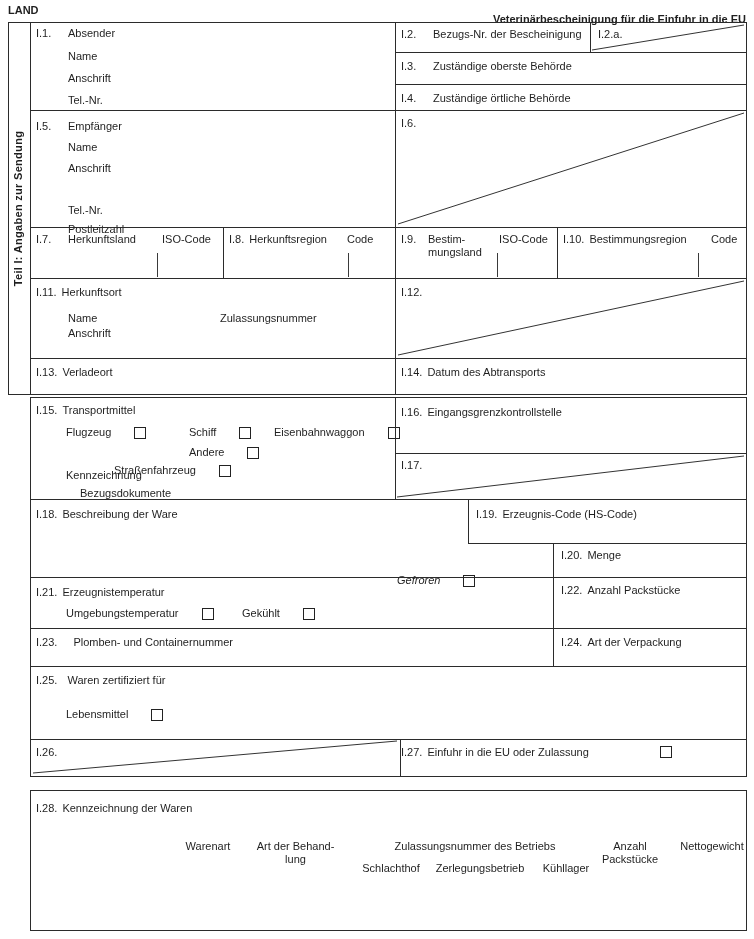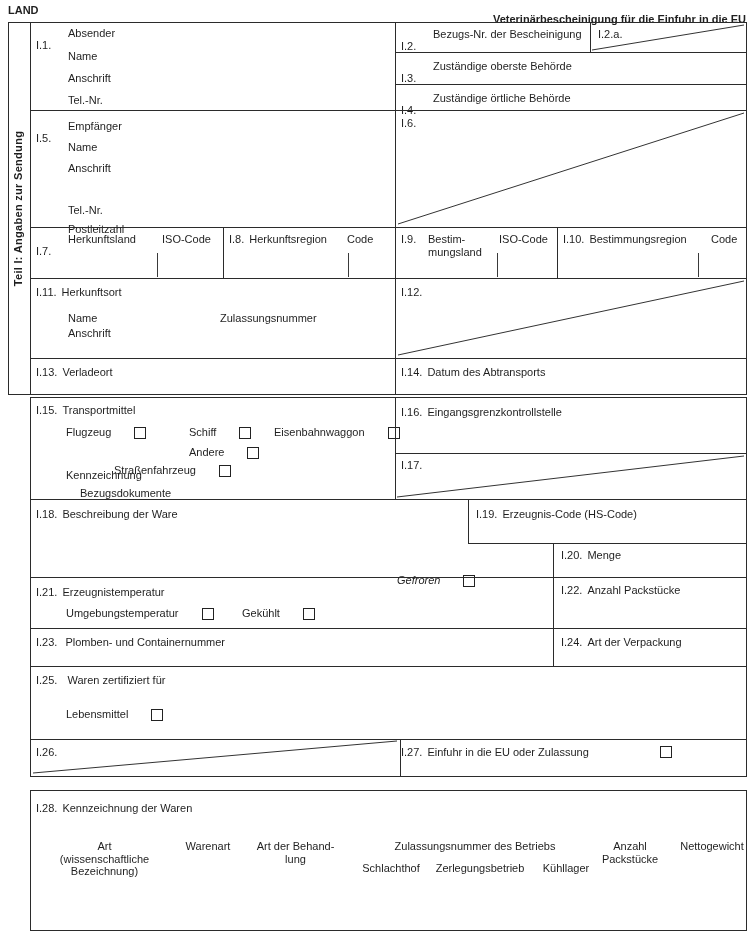--- a/index.html
+++ b/index.html
@@ -4,21 +4,21 @@
 <style>
   html,body{margin:0;padding:0;background:#f2f2f2;}
   #page{
     position:relative;width:754px;height:939px;background:#ffffff;
     font-family:"Liberation Sans","DejaVu Sans",sans-serif;
     font-size:11px;line-height:13px;color:#1f1f1f;overflow:hidden;
     margin:0 auto;
   }
   .abs{position:absolute;white-space:nowrap;}
   .b{font-weight:bold;}
-  .no{display:inline-block;min-width:26px;margin-top:12px;}
+  .no{display:inline-block;min-width:26px;}
   .pair{position:absolute;display:flex;gap:6px;white-space:nowrap;}
   .opt{position:absolute;display:flex;align-items:center;gap:23px;white-space:nowrap;}
   .cb{display:inline-block;width:10px;height:10px;border:1.4px solid #222;background:#fff;flex:0 0 auto;}
   .hline,.vline{position:absolute;background:#2b2b2b;}
   .hline{height:1.4px;}
   .vline{width:1.4px;}
   .tick{position:absolute;background:#3a3a3a;width:1px;}
   .ctr{position:absolute;text-align:center;line-height:12.5px;white-space:normal;}
   #sidebar-box{
     position:absolute;left:8px;top:22px;width:22px;height:372px;
@@ -174,21 +174,21 @@
   </div>
   <div class="opt" style="left:397px;top:574px;font-style:italic;">
     <span>Gefroren</span>
     <span class="cb"></span>
   </div>
   <div class="pair" style="left:561px;top:584px;gap:5px;">
     <span>I.22.</span>
     <span>Anzahl Packstücke</span>
   </div>
 
-  <div class="pair" style="left:36px;top:636px;gap:8px;">
+  <div class="pair" style="left:36px;top:636px;gap:16px;">
     <span>I.23.</span>
     <span>Plomben- und Containernummer</span>
   </div>
   <div class="pair" style="left:561px;top:636px;gap:5px;">
     <span>I.24.</span>
     <span>Art der Verpackung</span>
   </div>
 
   <div class="pair" style="left:36px;top:674px;gap:10px;">
     <span>I.25.</span>
@@ -204,25 +204,20 @@
     <span>I.27.</span>
     <span>Einfuhr in die EU oder Zulassung</span>
   </div>
   <span class="cb abs" style="left:660px;top:746px;"></span>
 
   <div class="pair" style="left:36px;top:802px;gap:5px;">
     <span>I.28.</span>
     <span>Kennzeichnung der Waren</span>
   </div>
 
-  <div class="ctr" style="left:52px;top:840px;width:105px;">
-    <div>Art</div>
-    <div>(wissenschaftliche</div>
-    <div>Bezeichnung)</div>
-  </div>
   <div class="ctr" style="left:168px;top:840px;width:80px;">Warenart</div>
   <div class="ctr" style="left:248px;top:840px;width:95px;">
     <div>Art der Behand-</div>
     <div>lung</div>
   </div>
   <div class="ctr" style="left:370px;top:840px;width:210px;">Zulassungsnummer des Betriebs</div>
   <div class="ctr" style="left:352px;top:862px;width:78px;">Schlachthof</div>
   <div class="ctr" style="left:432px;top:862px;width:96px;">Zerlegungsbetrieb</div>
   <div class="ctr" style="left:532px;top:862px;width:68px;">Kühllager</div>
   <div class="ctr" style="left:595px;top:840px;width:70px;">

